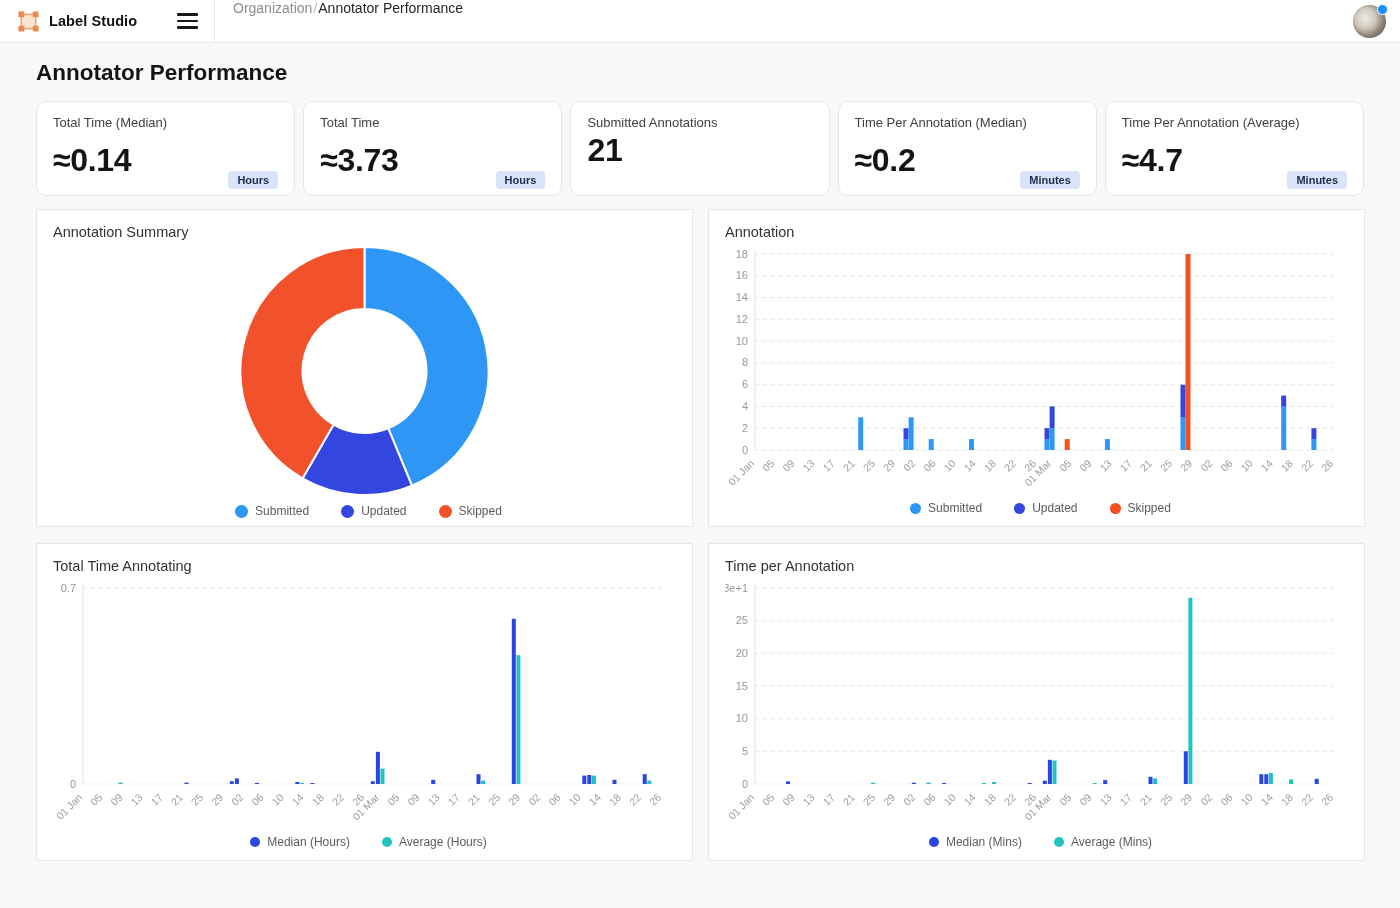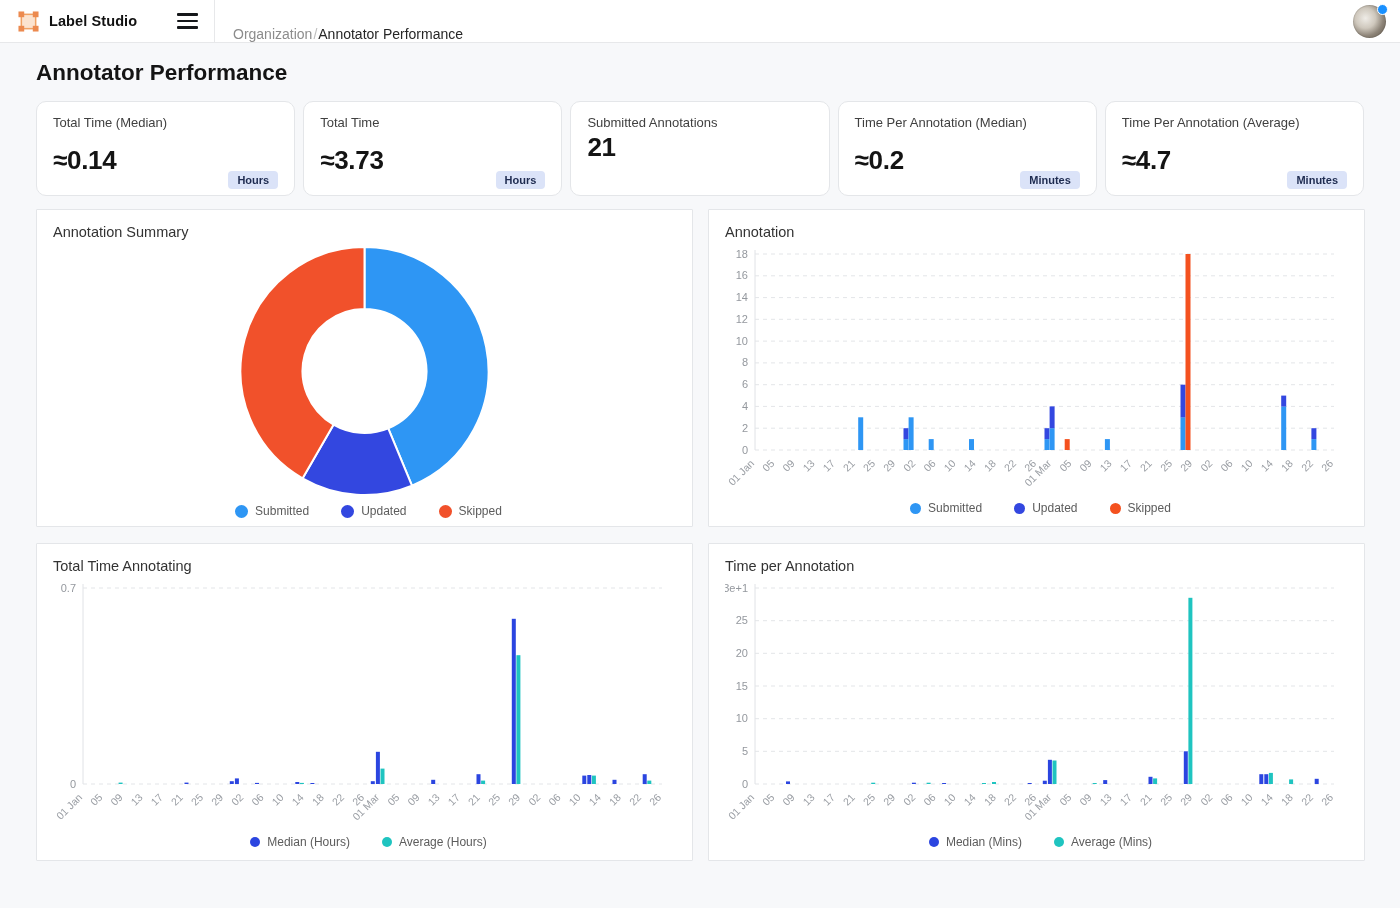--- a/index.html
+++ b/index.html
@@ -6,21 +6,21 @@
   html,body { width:1400px; height:908px; }
   body {
     font-family:"Liberation Sans", sans-serif;
     background:#f7f8fa;
     color:#1f1f1f;
     overflow:hidden;
   }
   
   .topbar {
     height:43px; background:#fff; border-bottom:1px solid #e7e8ea;
-    display:flex; align-items:flex-end; position:relative;
+    display:flex; align-items:flex-start; position:relative;
   }
   .brand-block {
     width:215px; height:100%; border-right:1px solid #e7e8ea;
     display:flex; align-items:center; padding:0 14px 0 18px; gap:10px;
   }
   .brand-name { font-size:14.5px; font-weight:700; color:#111; letter-spacing:.1px; flex:1; }
   .menu-btn { background:none; border:none; cursor:pointer; display:flex; flex-direction:column; gap:4px; padding:4px 2px; }
   .menu-btn span { display:block; width:21px; height:2.6px; background:#15171a; border-radius:1px; }
   .breadcrumb { display:flex; align-items:center; gap:1px; padding-left:18px; font-size:14px; }
   .crumb-parent { color:#8c8c8c; cursor:pointer; }
@@ -39,21 +39,21 @@
   
   main { padding:0 36px; }
   .page-title { font-size:22.5px; font-weight:700; color:#141414; padding:17px 0 15px 0; }
   .stats-row { display:grid; grid-template-columns:repeat(5,1fr); gap:8px; }
   .stat-card {
     background:#fff; border:1px solid #e4e6e9; border-radius:10px;
     height:95px; padding:13px 16px;
   }
   .stat-label { font-size:13px; color:#404040; margin-bottom:2px; }
   .stat-value-row { display:flex; align-items:center; justify-content:space-between; }
-  .stat-value { font-size:26px; font-weight:700; color:#141414; letter-spacing:-.3px; }
+  .stat-value { font-size:32px; font-weight:700; color:#141414; letter-spacing:-.3px; }
   .stat-badge {
     background:#dbe3f8; color:#1e2b50; font-size:11px; font-weight:700;
     padding:3px 9px; border-radius:4px;margin-top:39px;
   }
   .charts-grid { display:grid; grid-template-columns:1fr 1fr; gap:16px 15px; margin-top:13px; }
   .chart-card {
     background:#fff; border:1px solid #e4e6e9; border-radius:1px;
     height:318px; padding:14px 16px 10px 16px; display:flex; flex-direction:column;
   }
   .chart-title { font-size:14.5px; font-weight:400; color:#333; margin-bottom:2px; }

